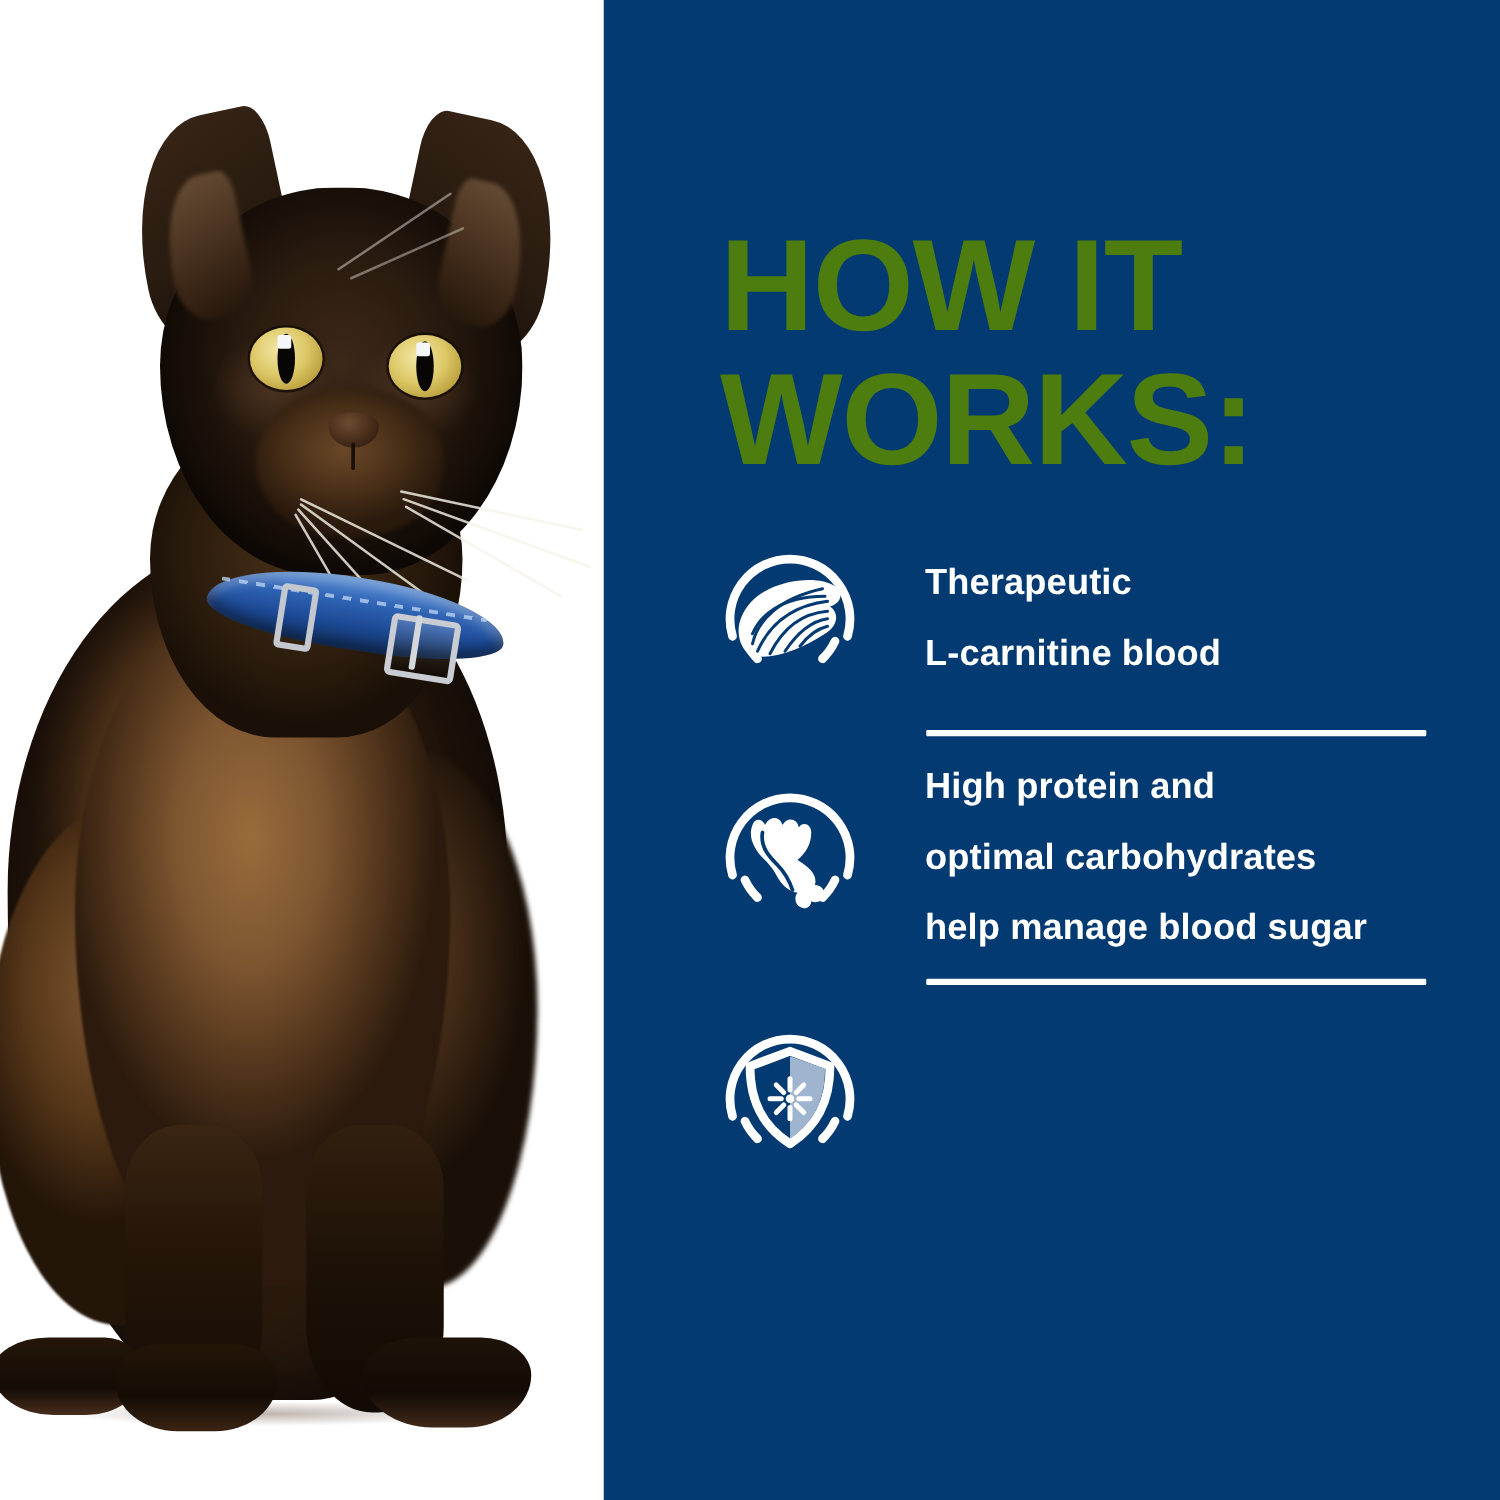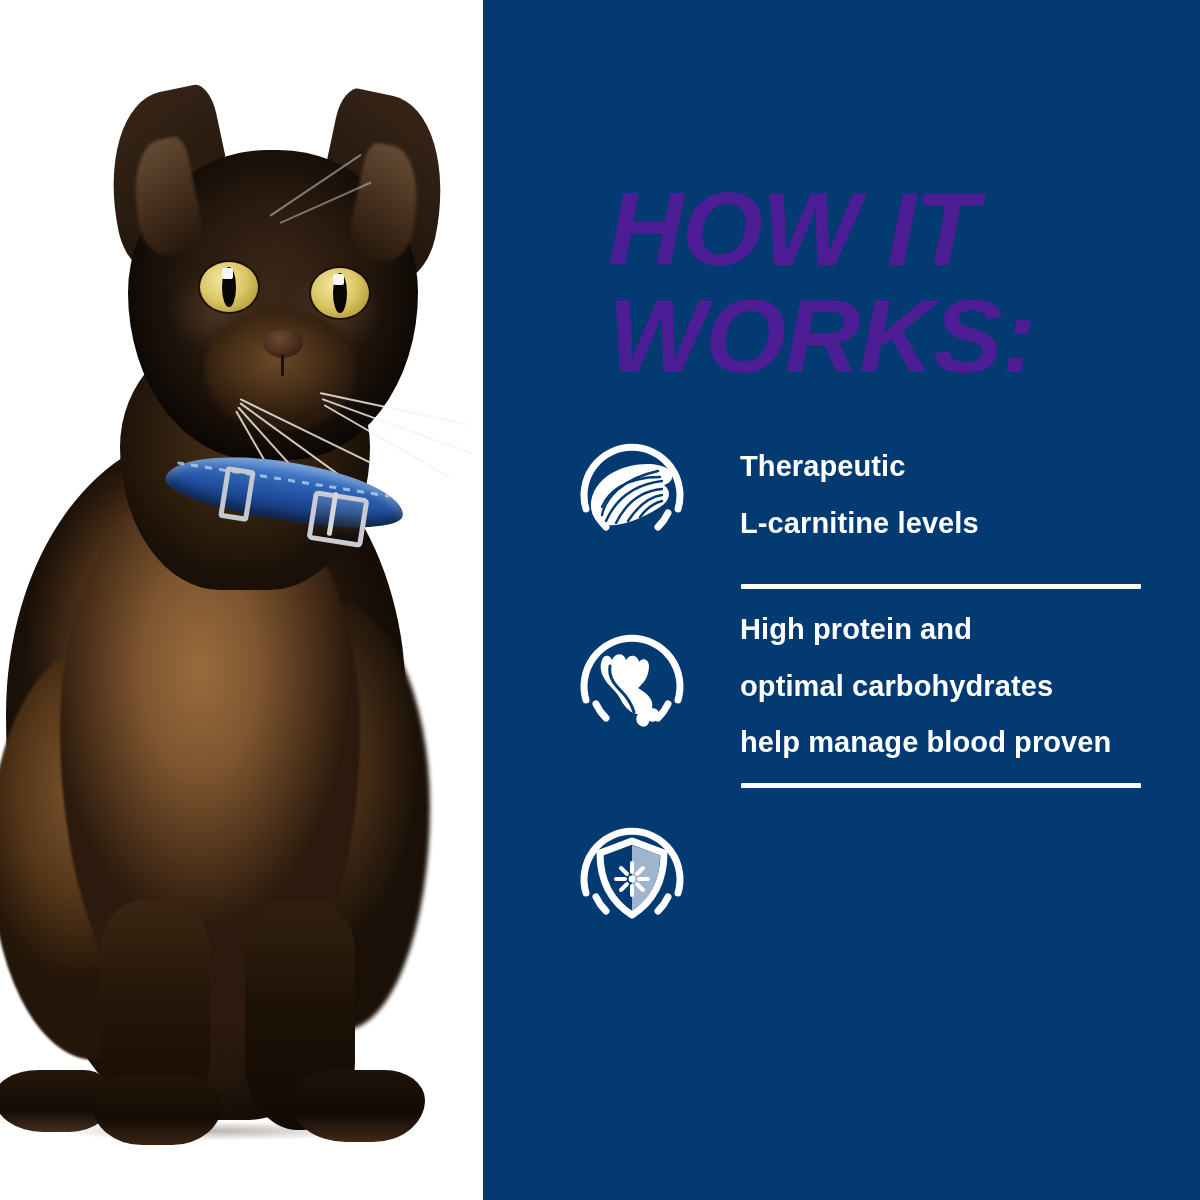--- a/index.html
+++ b/index.html
@@ -193,28 +193,27 @@
     transform:rotate(9deg);
   }
   .collar-loop{
     left:222px;top:468px;width:20px;height:42px;
     border:5px solid #c3c7ce;border-radius:4px;transform:rotate(9deg);
     background:transparent;
   }
 
   
   .headline{
-    position:absolute;left:608px;top:106px;width:560px;
-    color:#4c1d95;
+    position:absolute;left:576px;top:106px;width:560px;
+    color:#4d7c0f;
     font-size:104px;line-height:1.03;
     font-weight:700;letter-spacing:-1px;
     font-stretch:condensed;
     text-transform:uppercase;
     white-space:pre-line;
-    font-style:italic;
   }
 
   .features{
     position:absolute;left:566px;top:420px;width:600px;
   }
   .feature{
     display:flex;align-items:center;
     min-height:150px;
   }
   .feat-icon{
@@ -313,42 +312,42 @@
             <path d="M30 80 C34 62 50 44 86 36"></path>
             <path d="M30 72 C36 58 52 42 88 42"></path>
             <path d="M34 86 C42 68 58 50 90 46"></path>
             <path d="M44 88 C52 72 66 56 90 54"></path>
             <path d="M56 86 C64 74 76 62 90 60"></path>
             <path d="M68 82 C74 74 82 68 90 66"></path>
           </g>
         </svg>
       </div>
       <div class="feat-text">Therapeutic
-L-carnitine levels</div>
+L-carnitine blood</div>
     </div>
 
     <div class="divider d1"></div>
 
     <div class="feature">
       <div class="feat-icon">
         <svg viewBox="0 0 120 120" width="120" height="120" aria-hidden="true">
           <path d="M14 74 A48 48 0 1 1 106 74" fill="none" stroke="#ffffff" stroke-width="7" stroke-linecap="round"></path>
           <path d="M24 78 A48 48 0 0 0 34 92" fill="none" stroke="#ffffff" stroke-width="7" stroke-linecap="round"></path>
           <path d="M96 78 A48 48 0 0 1 86 92" fill="none" stroke="#ffffff" stroke-width="7" stroke-linecap="round"></path>
           <path d="M30 34 C32 28 38 29 40 34 C44 26 52 27 54 34 C58 27 66 29 67 36
                    C70 31 77 33 77 40 C77 50 72 57 66 62
                    C76 68 82 74 80 82 C85 82 88 86 87 90 C86 95 81 97 77 95
                    C77 99 73 102 69 100 C64 98 63 92 66 88
                    C60 88 53 82 49 74 C44 64 36 60 32 52 C28 45 28 39 30 34 Z" fill="#ffffff"></path>
           <path d="M38 40 C36 52 44 60 50 66 C56 72 60 80 62 86" fill="none" stroke="#043a72" stroke-width="3" stroke-linecap="round"></path>
         </svg>
       </div>
       <div class="feat-text">High protein and
 optimal carbohydrates
-help manage blood proven</div>
+help manage blood sugar</div>
     </div>
 
     <div class="divider d2"></div>
 
     <div class="feature">
       <div class="feat-icon">
         <svg viewBox="0 0 120 120" width="120" height="120" aria-hidden="true">
           <path d="M14 74 A48 48 0 1 1 106 74" fill="none" stroke="#ffffff" stroke-width="7" stroke-linecap="round"></path>
           <path d="M24 78 A48 48 0 0 0 34 92" fill="none" stroke="#ffffff" stroke-width="7" stroke-linecap="round"></path>
           <path d="M96 78 A48 48 0 0 1 86 92" fill="none" stroke="#ffffff" stroke-width="7" stroke-linecap="round"></path>

